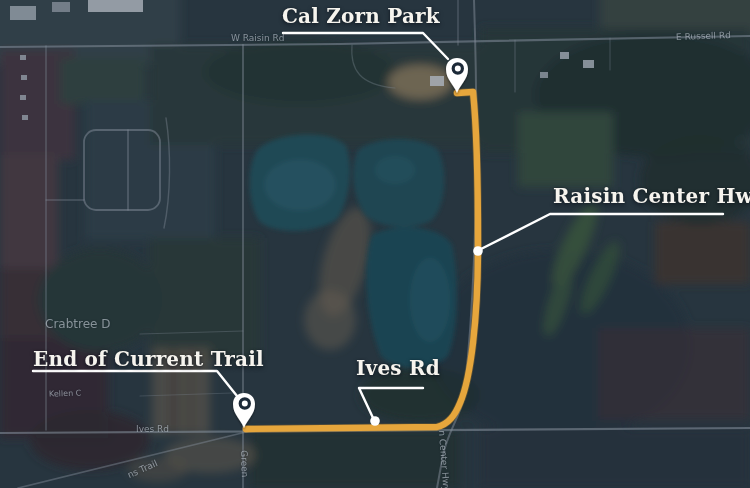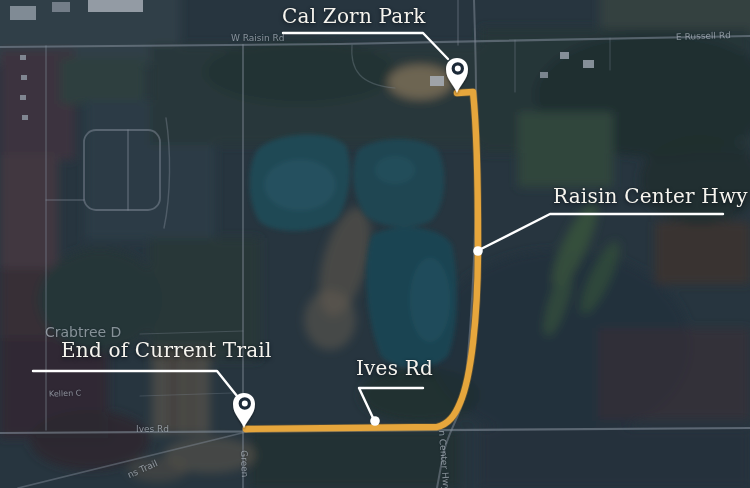--- a/index.html
+++ b/index.html
@@ -3,21 +3,21 @@
 <meta charset="utf-8">
 <style>
   html,body{margin:0;padding:0;background:#10181e;}
   .stage{
     position:relative;width:750px;height:488px;overflow:hidden;
     background:#2C3A40;font-family:"Liberation Sans",sans-serif;
   }
   .stage svg{position:absolute;left:0;top:0;display:block;}
   .callout{
     position:absolute;white-space:nowrap;
-    font-family:"DejaVu Serif",serif;font-weight:400;font-size:20px;
+    font-family:"DejaVu Serif",serif;font-weight:700;font-size:20px;
     color:#F6F4EE;letter-spacing:.2px;
     text-shadow:0 2px 4px rgba(8,14,24,.6),0 0 2px rgba(8,14,24,.4);
   }
   .maplbl{
     position:absolute;white-space:nowrap;
     font-family:"DejaVu Sans",sans-serif;font-size:9px;
     color:#C3CBD4;opacity:.62;text-shadow:0 0 2px rgba(15,25,35,.9);
   }
 </style>
 </head>
@@ -143,21 +143,21 @@
       <circle cx="0.8" cy="-24.5" r="4.6" fill="none" stroke="#1E2A38" stroke-width="3.2"></circle>
     </g>
   </svg>
 
   <div class="maplbl" style="left:231px;top:33px;">W Raisin Rd</div>
   <div class="maplbl" style="left:676px;top:31px;transform:rotate(-2deg);">E Russell Rd</div>
   <div class="maplbl" style="left:136px;top:424px;">Ives Rd</div>
   <div class="maplbl" style="left:126px;top:471px;transform:rotate(-24deg);transform-origin:0 0;">ns Trail</div>
   <div class="maplbl" style="left:249px;top:450px;transform:rotate(88deg);transform-origin:0 0;">Green</div>
   <div class="maplbl" style="left:447px;top:430px;transform:rotate(86deg);transform-origin:0 0;">n Center Hwy</div>
-  <div class="maplbl" style="left:45px;top:324px;font-size:14px;">Crabtree D</div>
+  <div class="maplbl" style="left:45px;top:317px;font-size:12px;">Crabtree D</div>
   <div class="maplbl" style="left:49px;top:389px;font-size:8px;transform:rotate(-2deg);">Kellen C</div>
 
   <div class="callout" style="left:282px;top:4px;">Cal Zorn Park</div>
   <div class="callout" style="left:553px;top:184px;">Raisin Center Hwy</div>
-  <div class="callout" style="left:33px;top:338px;margin-left:28px;">End of Current Trail</div>
+  <div class="callout" style="left:33px;top:347px;">End of Current Trail</div>
   <div class="callout" style="left:356px;top:356px;">Ives Rd</div>
 
 </div>
 
 </body></html>

